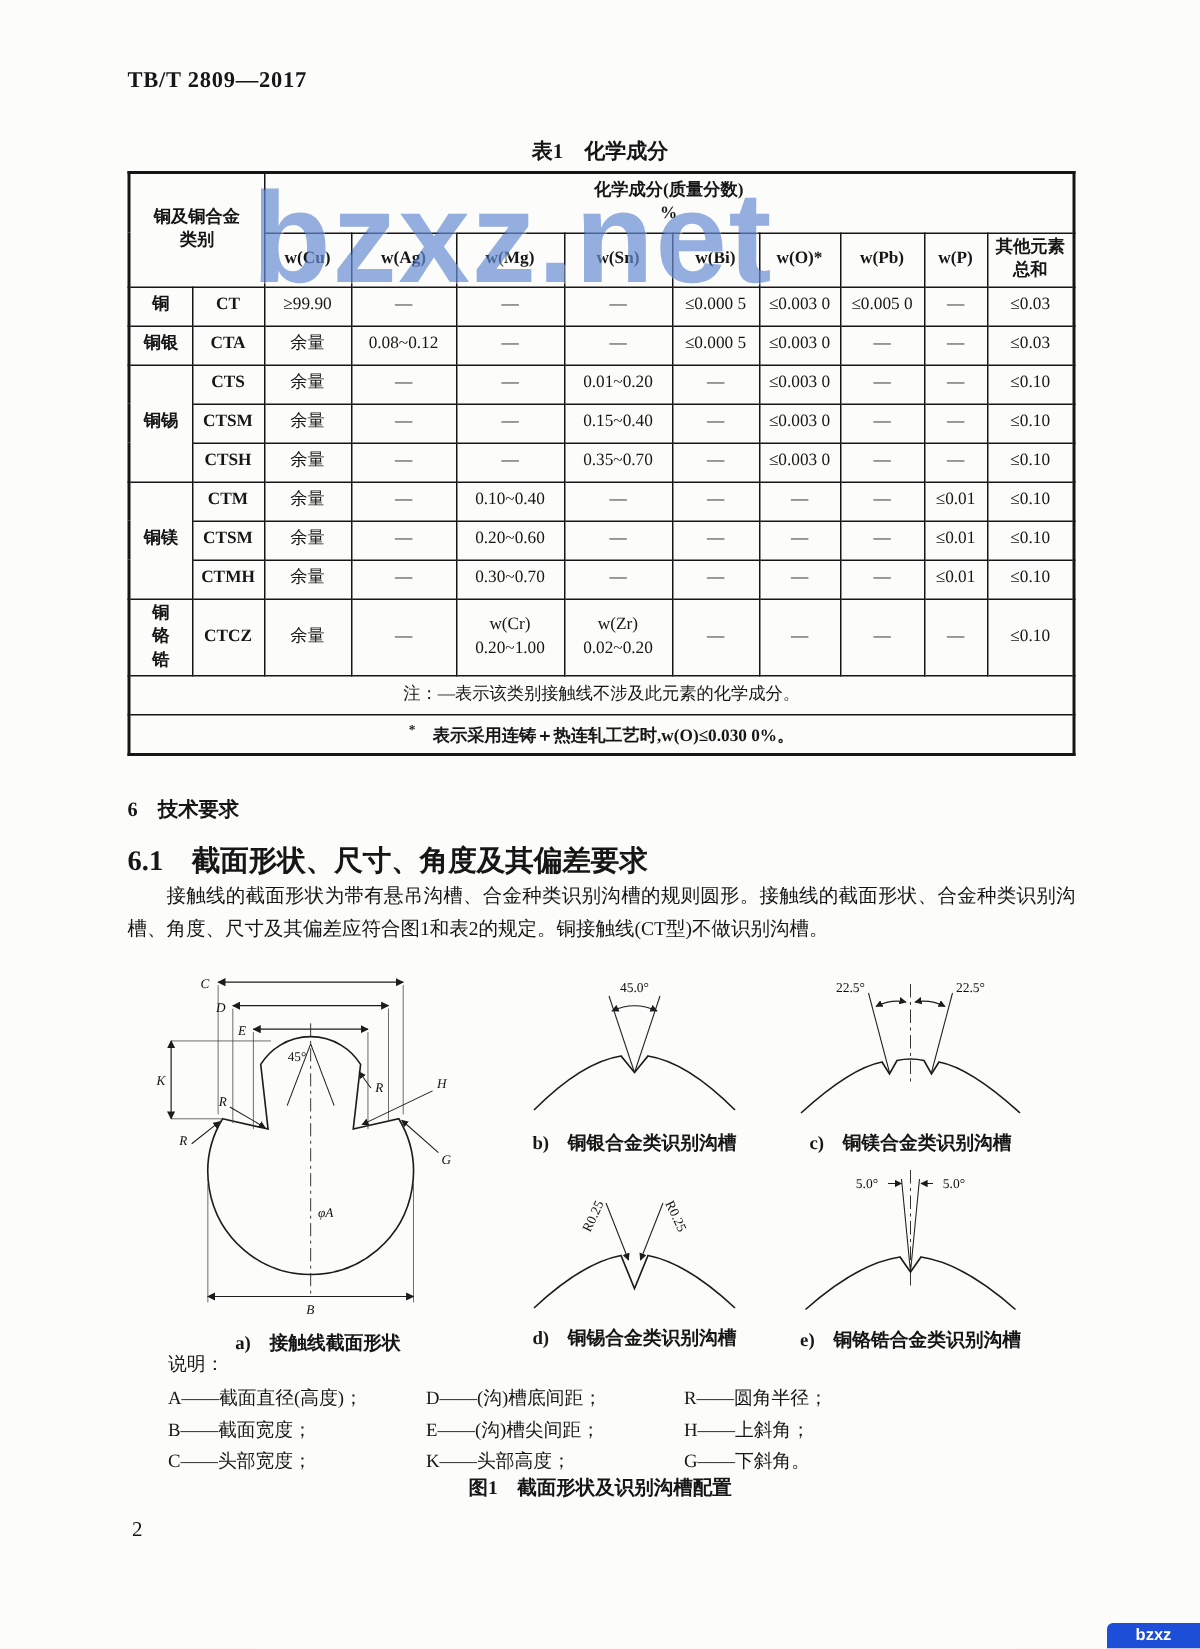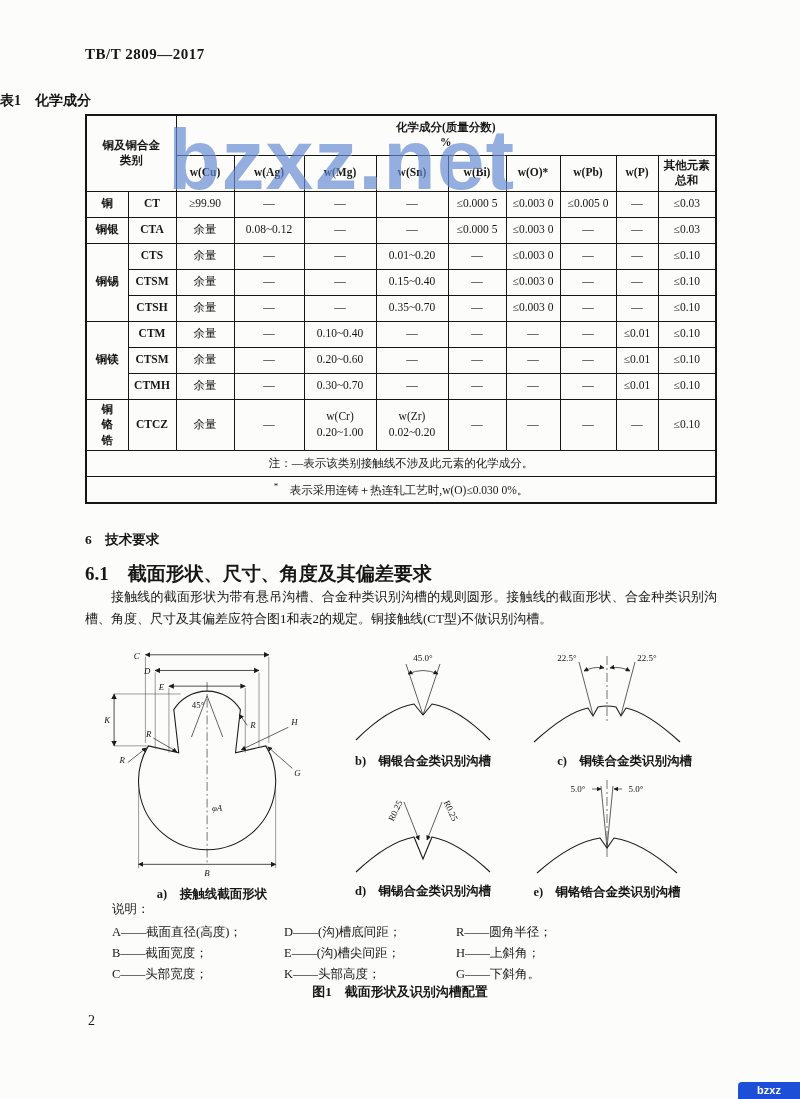--- a/index.html
+++ b/index.html
@@ -8,58 +8,58 @@
     width: 800px; height: 1099px;
     background: #e9e8e4;
     font-family: "Liberation Serif", "DejaVu Serif", serif;
   }
   .page {
     position: absolute; inset: 0;
     background: #fcfcfa; color: #161616;
     overflow: hidden;
   }
   .doc-number { position: absolute; left: 85px; top: 46px; font-size: 15px; font-weight: bold; letter-spacing: .5px; }
-  .table-title { position: absolute; left: 0; width: 800px; top: 92px; font-size: 14px; font-weight: bold; }
+  .table-title { position: absolute; left: 0; width: 800px; top: 92px; text-align: center; font-size: 14px; font-weight: bold; }
 
   .tbl-wrap { position: absolute; left: 85px; top: 114px; width: 632px; }
   table.chem { width: 100%; border-collapse: collapse; table-layout: fixed; border: 2px solid #161616; }
   .chem th, .chem td {
     border: 1px solid #161616; text-align: center; vertical-align: middle;
     font-size: 11.5px; padding: 2px 1px; line-height: 1.35;
   }
   .chem thead th { font-weight: bold; }
   .chem thead tr:first-child th { height: 40px; }
   .chem thead tr:last-child th { height: 34px; }
   .chem tbody td { height: 26px; }
   .cat { font-weight: bold; white-space: pre-line; }
   .cat-h { white-space: pre-line; font-weight: bold; }
   .type { font-weight: bold; }
   .val { white-space: pre-line; }
   .note-cell { text-align: left; padding: 5px 8px; height: auto; }
   .note-cell sup { font-size: 9px; }
-  .note2 { padding-left: 24px; }
+  .note2 { padding-left: 24px; font-weight: bold; }
 
   .watermark {
     position: absolute; left: 168px; top: 110px; z-index: 5;
     font-family: "Liberation Sans", "DejaVu Sans", sans-serif;
     font-size: 86px; font-weight: bold; letter-spacing: 1px;
     color: rgba(52, 102, 196, 0.52);
     text-shadow: 1px 1px 0 rgba(255,255,255,0.35);
     pointer-events: none;
   }
 
   .h6   { position: absolute; left: 85px; top: 531px; font-size: 13.5px; font-weight: bold; }
   .h61  { position: absolute; left: 85px; top: 561px; font-size: 19px; font-weight: bold; }
   .para { position: absolute; left: 85px; top: 586px; width: 632px; font-size: 13px; line-height: 1.7; text-align: justify; text-indent: 2em; }
 
   .fig { position: absolute; text-align: center; }
   .fig-caption { font-size: 12.5px; font-weight: bold; margin-top: 2px; }
   .fig-a { left: 92px;  top: 645px; width: 240px; }
   .fig-b { left: 348px; top: 652px; width: 150px; text-align: center; }
-  .fig-c { left: 522px; top: 652px; width: 170px; text-align: right; }
+  .fig-c { left: 522px; top: 652px; width: 170px; }
   .fig-d { left: 348px; top: 782px; width: 150px; }
   .fig-e { left: 522px; top: 778px; width: 170px; }
 
   svg .outline { fill: none; stroke: #1c1c1c; stroke-width: 1.1; }
   svg .dim  { stroke: #1c1c1c; stroke-width: .8; }
   svg .ext  { stroke: #4a4a4a; stroke-width: .55; }
   svg .thin { stroke: #1c1c1c; stroke-width: .7; fill: none; }
   svg .cl   { stroke: #1c1c1c; stroke-width: .6; stroke-dasharray: 9 3 2 3; }
   svg text  { font-size: 9px; fill: #111; font-family: "Liberation Serif", serif; }
   svg .it   { font-style: italic; }

